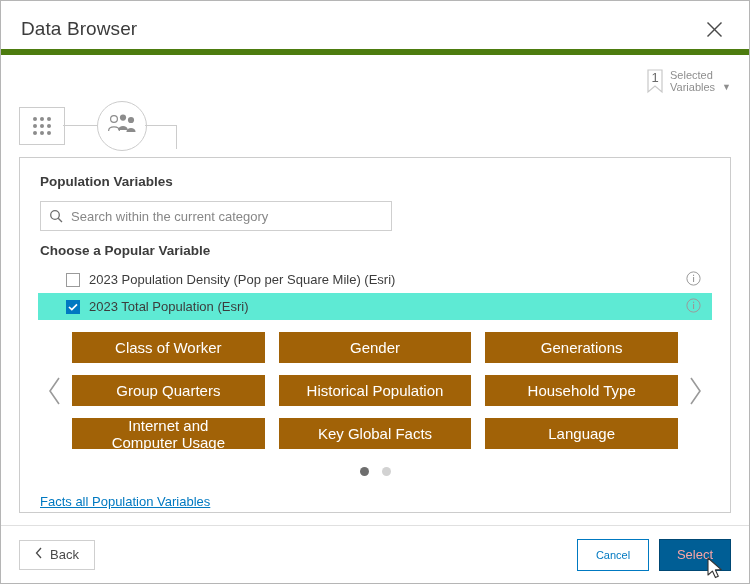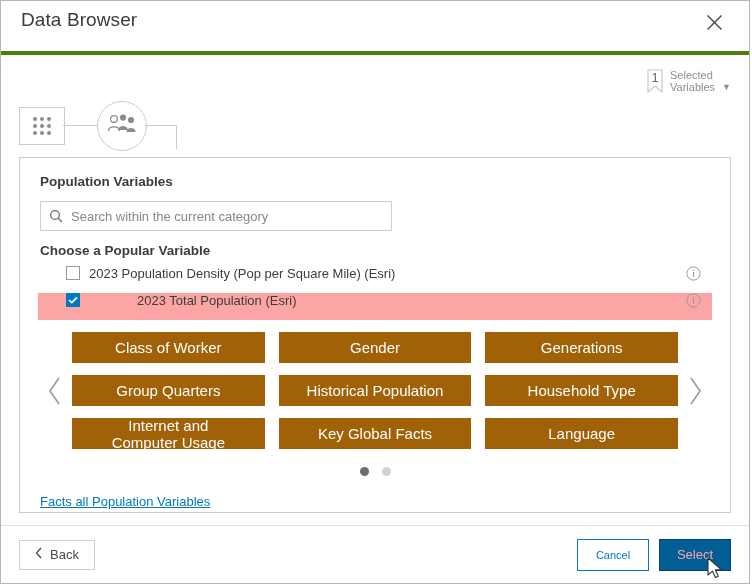--- a/index.html
+++ b/index.html
@@ -21,23 +21,23 @@
     border: 1px solid #b5b5b5;
     box-sizing: border-box;
     background: #ffffff;
     display: flex;
     flex-direction: column;
   }
   
   .titlebar {
     height: 54px;
     flex: 0 0 54px;
-    border-bottom: 4px solid #4d7c0f;
-    display: flex;
-    align-items: flex-start;
+    border-bottom: 6px solid #4d7c0f;
+    display: flex;
+    align-items: center;
     justify-content: space-between;
     padding: 8px 22px 0 20px;
     box-sizing: border-box;
   }
   .title {
     font-size: 19px;
     color: #3c3c3c;
     letter-spacing: 0.1px;
   }
   .close-btn {
@@ -221,27 +221,27 @@
   .choose-title {
     font-size: 13.5px;
     font-weight: bold;
     color: #3c3c3c;
     margin: 12px 0 8px 2px;
   }
 
   .var-row {
     height: 27px;
     display: flex;
-    align-items: flex-start;
+    align-items: center;
     padding: 0 10px 0 28px;
     box-sizing: border-box;
     font-size: 13px;
     color: #3c3c3c;
   }
-  .var-row.selected { background: #fca5a5; gap: 48px; }
+  .var-row.selected { background: #5eead4; }
   .var-row .cb {
     width: 14px;
     height: 14px;
     border: 1px solid #9a9a9a;
     background: #ffffff;
     box-sizing: border-box;
     margin-right: 9px;
     flex: 0 0 14px;
     display: flex;
     align-items: center;

